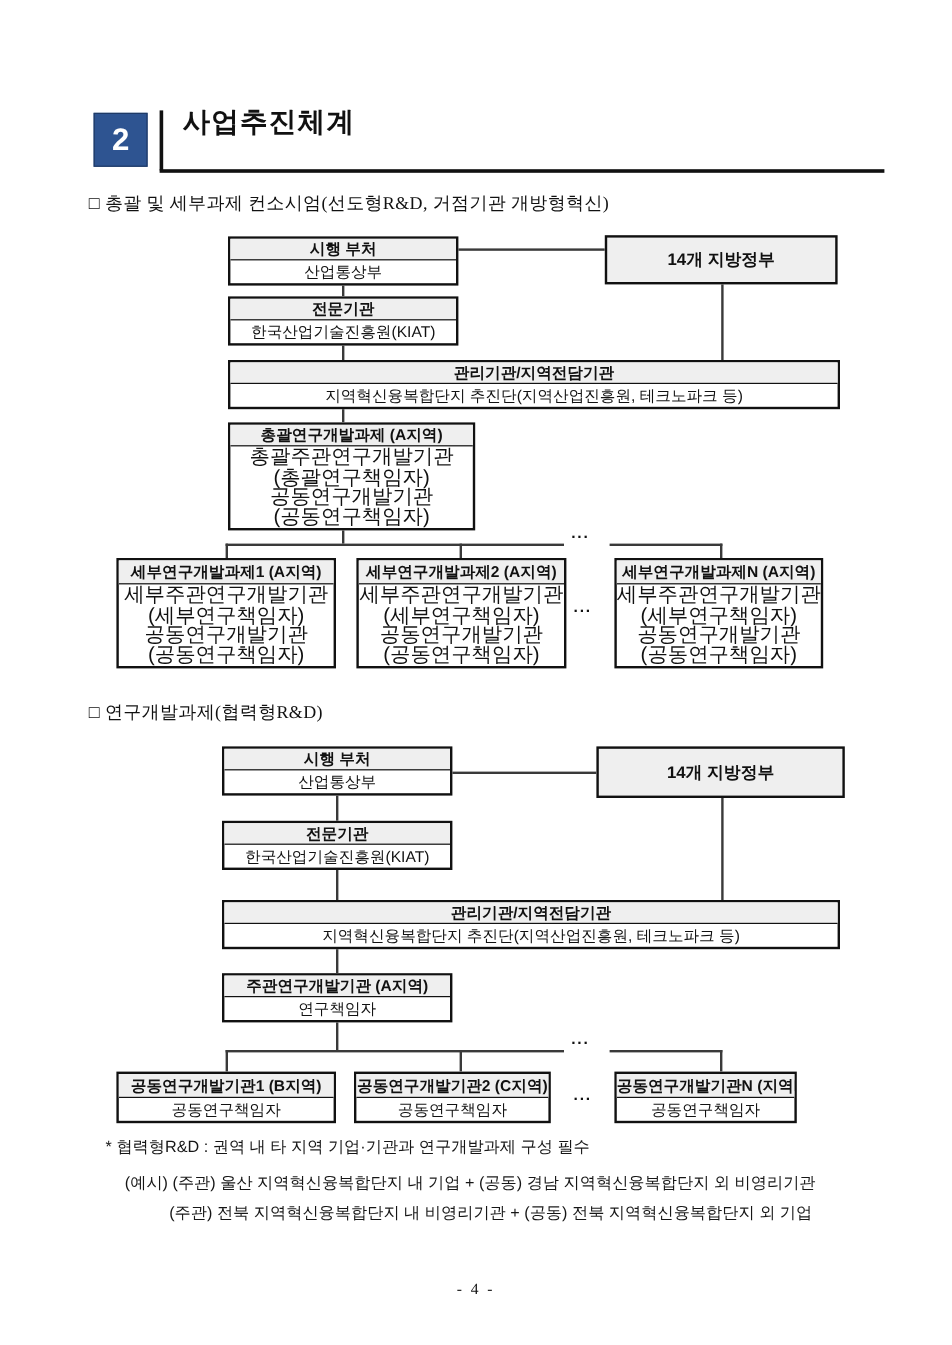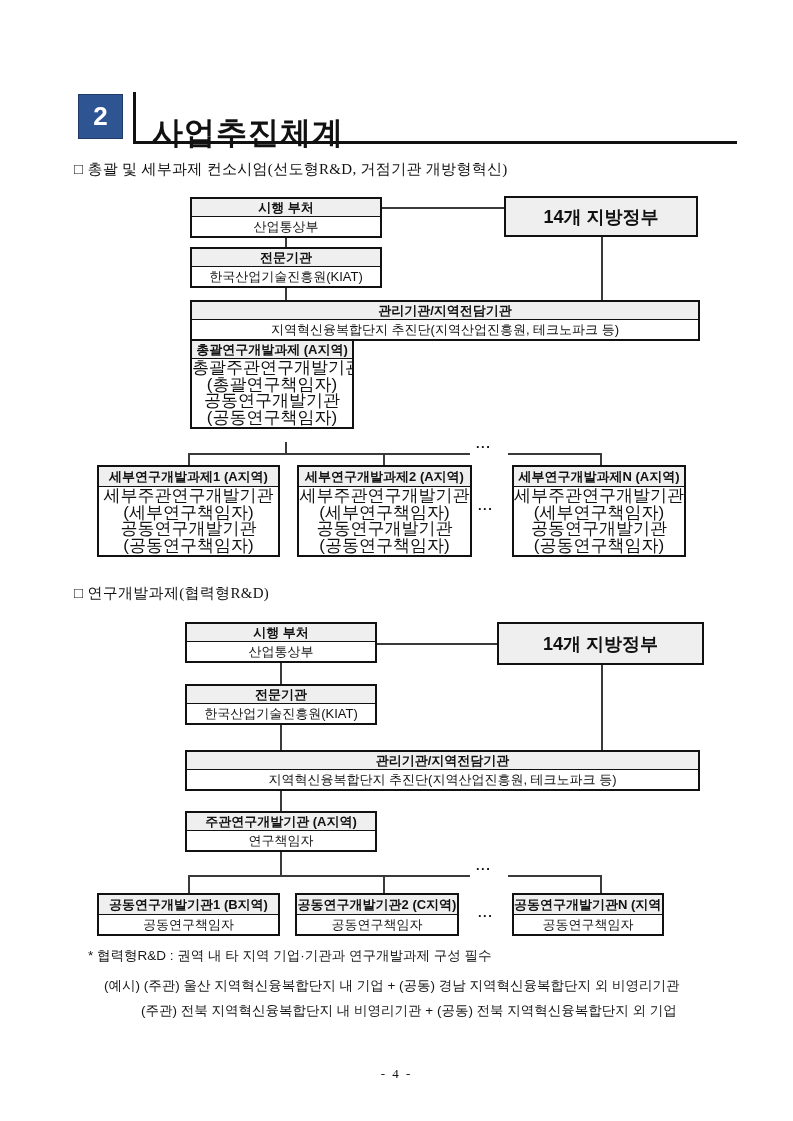--- a/index.html
+++ b/index.html
@@ -9,41 +9,41 @@
     font-family:"Liberation Sans", sans-serif; color:#111; overflow:hidden;
   }
   
   .num-badge {
     position:absolute; left:78px; top:94px; width:45px; height:45px;
     background:#2e5491; border:1px solid #1f3a66;
     display:flex; align-items:center; justify-content:center;
     color:#fff; font-size:26px; font-weight:700;
   }
   .title-vbar { position:absolute; left:133px; top:92px; width:3px; height:50px; background:#111; }
-  .page-title { position:absolute; left:152px; top:112px; font-size:31px; font-weight:700; letter-spacing:1px; }
+  .page-title { position:absolute; left:152px; top:86px; font-size:23px; font-weight:700; letter-spacing:1px; }
   .title-underline { position:absolute; left:133px; top:141px; width:604px; height:3px; background:#111; }
 
   .sec-heading {
     position:absolute; font-family:"Liberation Serif", serif;
     font-size:15px; letter-spacing:0.3px; white-space:nowrap;
   }
 
   
   .obox { position:absolute; border:2px solid #111; background:#fff; text-align:center; }
   .obox .hd {
     background:#efefef; font-weight:700; font-size:13px; line-height:17px;
     border-bottom:1.5px solid #111; white-space:nowrap; overflow:hidden;
   }
   .obox .hd.tall { line-height:19px; }
   .obox .bd { font-size:13px; line-height:19px; white-space:nowrap; overflow:hidden; }
   .obox .bd.multi { font-size:17px; line-height:16.5px; padding:1px 0; }
   .gcell {
     position:absolute; border:2px solid #111; background:#efefef;
     display:flex; align-items:center; justify-content:center;
-    font-weight:700; font-size:18px; text-align:left;
+    font-weight:700; font-size:14px; text-align:left;
   }
   .hl { position:absolute; height:1.5px; background:#3a3a3a; }
   .vl { position:absolute; width:1.5px; background:#3a3a3a; }
   .dots { position:absolute; font-size:13px; font-weight:700; letter-spacing:1.5px; }
 
   .footnote { position:absolute; font-size:13.5px; white-space:nowrap; color:#161616; }
   .page-num {
     position:absolute; left:0; top:1066px; width:100%; text-align:center;
     font-family:"Liberation Serif", serif; font-size:13px; letter-spacing:2px;
   }
@@ -76,21 +76,21 @@
   </div>
   <div class="vl" style="left:285px; top:288px; height:12px;"></div>
   <div class="vl" style="left:601px; top:237px; height:63px;"></div>
 
   <div class="obox" style="left:190px; top:300px; width:510px;">
     <div class="hd">관리기관/지역전담기관</div>
     <div class="bd">지역혁신융복합단지 추진단(지역산업진흥원, 테크노파크 등)</div>
   </div>
   <div class="vl" style="left:285px; top:341px; height:11px;"></div>
 
-  <div class="obox" style="left:190px; top:339px; width:164px;">
+  <div class="obox" style="left:190px; top:352px; width:206px;">
     <div class="hd">총괄연구개발과제 (A지역)</div>
     <div class="bd multi">
       <div>총괄주관연구개발기관</div>
       <div>(총괄연구책임자)</div>
       <div>공동연구개발기관</div>
       <div>(공동연구책임자)</div>
     </div>
   </div>
   <div class="vl" style="left:285px; top:442px; height:11px;"></div>
 

